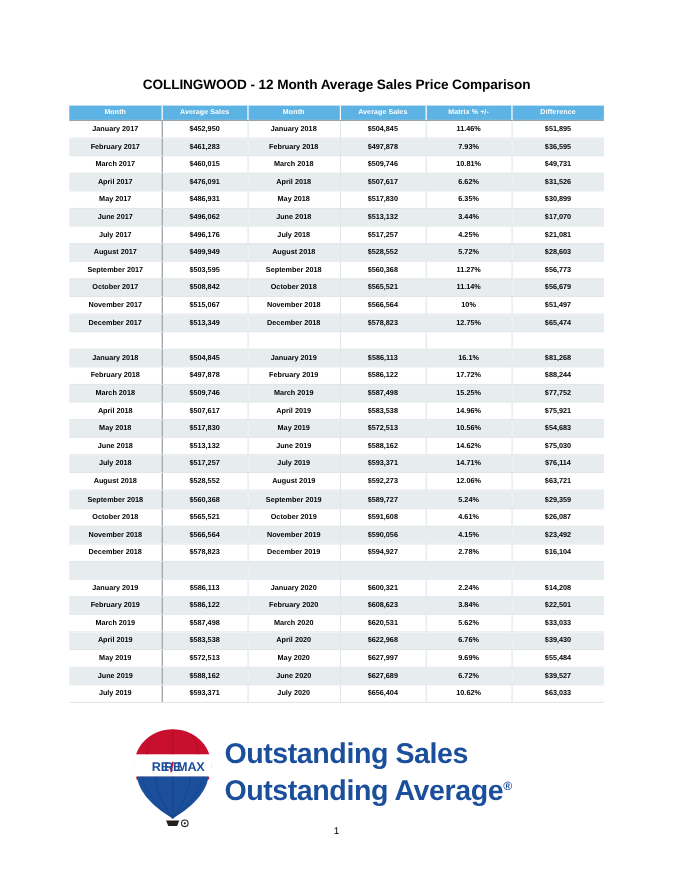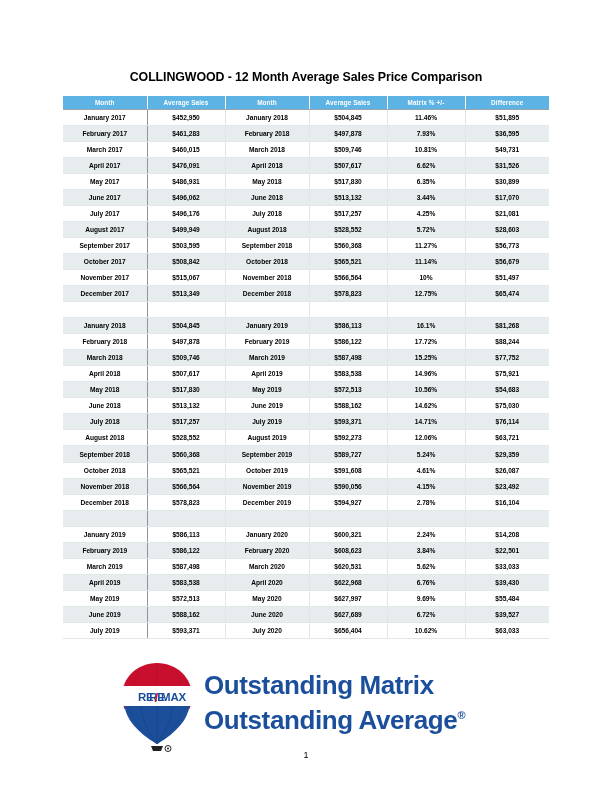--- a/index.html
+++ b/index.html
@@ -443,21 +443,21 @@
         </g>
 
         <rect x="0" y="0" width="0" height="0" fill="none"></rect>
 
         <path d="M33 86 L45 86 L43 91 L35 91 Z" fill="#231F20"></path>
         <circle cx="50" cy="88.5" r="3" fill="none" stroke="#231F20" stroke-width="1"></circle>
         <circle cx="50" cy="88.5" r="1" fill="#231F20"></circle>
       </svg>
     </div>
     <div id="logo-text">
-      <div>Outstanding Matrix</div>
+      <div>Outstanding Sales</div>
       <div style="white-space:nowrap;">
         <span>Outstanding Average</span><span class="reg">®</span>
       </div>
     </div>
   </div>
 
   <div id="page-num">1</div>
 
 </div>
 

